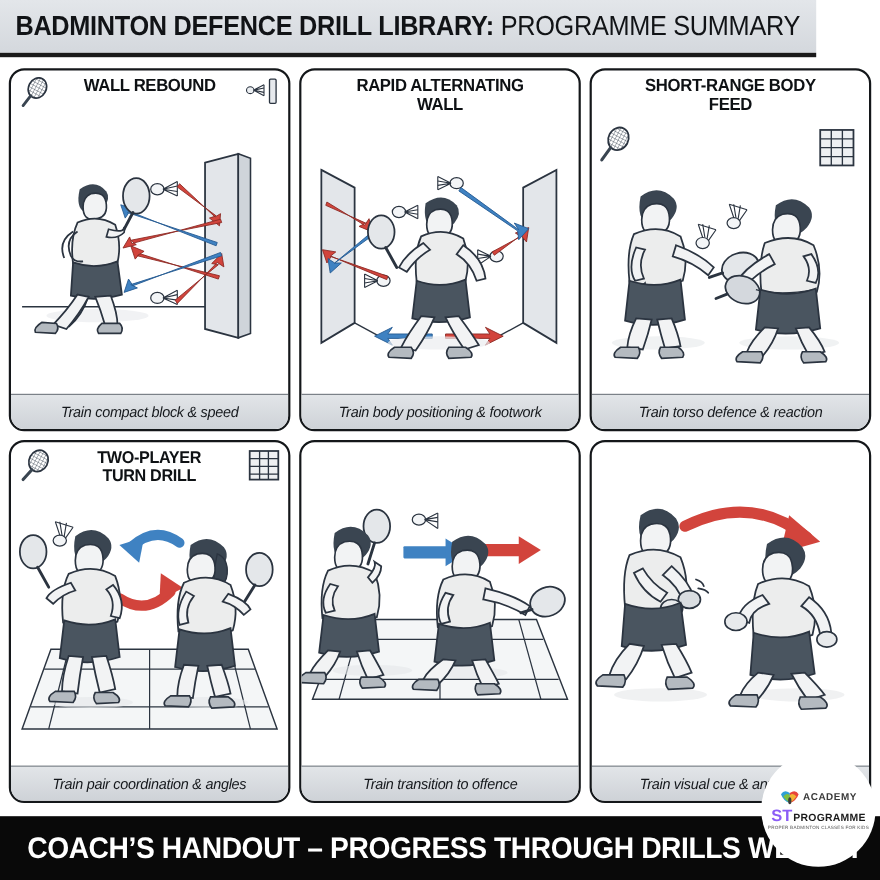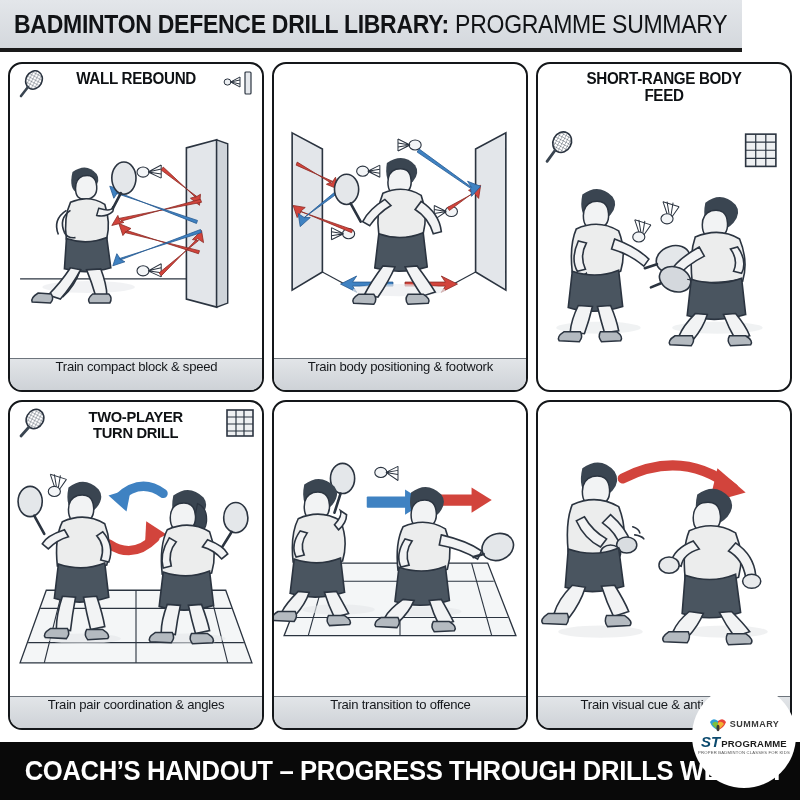--- a/index.html
+++ b/index.html
@@ -83,21 +83,21 @@
     flex: 1;
     overflow: hidden;
   }
   .card-art svg { display: block; width: 100%; height: 100%; }
 
   .card-caption {
     height: 32px;
     flex: 0 0 32px;
     background: linear-gradient(180deg,#e2e5e8 0%,#ced2d7 100%);
     border-top: 1.5px solid #6d747c;
-    display: flex; justify-content: center;
+    display: flex; align-items: center; justify-content: center; font-style: italic;
   }
   .caption-text {
     font-size: 13.5px;
     color: #15181c;
     letter-spacing: -0.25px;
     white-space: nowrap;
     transform: scaleX(0.97);
   }
 
   
@@ -132,21 +132,21 @@
   .logo-inner { text-align: center; line-height: 1; }
   .logo-row1 { display: flex; align-items: center; justify-content: center; gap: 2px; }
   .logo-academy {
     font-size: 9px; font-weight: 700; color: #3a3a3a;
     letter-spacing: 0.5px;
   }
   .logo-row2 {
     display: flex; align-items: baseline; justify-content: center;
     gap: 1px; margin-top: 1px;
   }
-  .logo-st { font-size: 15px; font-weight: 700; color: #0c4a6e; font-style: italic; }
+  .logo-st { font-size: 15px; font-weight: 700; color: #8b5cf6; }
   .logo-bad { font-size: 9.5px; font-weight: 700; color: #1b1b1b; letter-spacing: 0.2px; }
   .logo-tag {
     font-size: 4.2px; color: #555; margin-top: 2px; letter-spacing: 0.2px;
   }
 </style>
 </head>
 <body>
 
 <div id="page">
 
@@ -234,20 +234,23 @@
             <path d="M82 183 q-6 5 -3 9 l20 0 q3 -5 -1 -9 Z" fill="#b4bac0" stroke="#2b3440" stroke-width="1.5"></path>
           </g>
         </svg>
       </div>
       <div class="card-caption">
         <span class="caption-text">Train compact block &amp; speed</span>
       </div>
     </div>
 
     <div class="card">
+      <div class="card-head">
+        <div class="card-title"><span>RAPID ALTERNATING WALL</span></div>
+      </div>
       <div class="card-art">
         <svg viewBox="0 0 250 235" preserveAspectRatio="xMidYMid meet">
 
           <polygon points="18,40 48,56 48,178 18,196" fill="#e3e6ea" stroke="#2b3440" stroke-width="1.6"></polygon>
           <line x1="48" y1="178" x2="70" y2="190" stroke="#2b3440" stroke-width="1.2"></line>
 
           <polygon points="200,56 230,40 230,196 200,178" fill="#e3e6ea" stroke="#2b3440" stroke-width="1.6"></polygon>
           <line x1="200" y1="178" x2="178" y2="190" stroke="#2b3440" stroke-width="1.2"></line>
 
           <g>
@@ -384,20 +387,23 @@
             <path d="M198 116 q10 14 4 26 l-8 -2 q5 -11 -3 -22 Z" fill="#f2f3f4" stroke="#2b3440" stroke-width="1.6"></path>
             <path d="M148 148 q22 6 52 0" fill="none" stroke="#2b3440" stroke-width="1.2"></path>
 
             <path d="M152 148 q26 8 50 -1 l4 36 q-30 9 -58 1 Z" fill="#4a5560" stroke="#2b3440" stroke-width="1.6"></path>
             <path d="M156 182 q-12 12 -16 22 l14 4 q10 -12 14 -25 Z" fill="#f2f3f4" stroke="#2b3440" stroke-width="1.6"></path>
             <path d="M196 182 q10 12 14 22 l-14 4 q-7 -12 -12 -25 Z" fill="#f2f3f4" stroke="#2b3440" stroke-width="1.6"></path>
             <path d="M136 204 q-8 5 -5 9 l21 1 q4 -5 1 -10 Z" fill="#b4bac0" stroke="#2b3440" stroke-width="1.5"></path>
             <path d="M206 204 q8 5 5 9 l-20 1 q-4 -5 -1 -10 Z" fill="#b4bac0" stroke="#2b3440" stroke-width="1.5"></path>
           </g>
         </svg>
+      </div>
+      <div class="card-caption">
+        <span class="caption-text">Train torso defence &amp; reaction</span>
       </div>
     </div>
 
     <div class="card two-line">
       <div class="card-head">
         <svg class="corner-icon corner-tl" width="32" height="32" viewBox="0 0 32 32">
           <defs>
               <pattern id="mesh4" width="3" height="3" patternUnits="userSpaceOnUse">
             <path d="M0 0 L0 3 M0 0 L3 0" stroke="#3a4551" stroke-width="0.7" fill="none"></path>
           </pattern>
@@ -605,21 +611,21 @@
   <div class="logo-badge">
     <div class="logo-inner">
       <div class="logo-row1">
         <svg width="19" height="17" viewBox="0 0 19 17">
           <path d="M9 14 Q3 12 1 6 Q4 1 9 5 Z" fill="#2f9fd6"></path>
           <path d="M9 14 Q15 12 17 6 Q14 1 9 5 Z" fill="#e8443a"></path>
           <path d="M9 14 Q5 11 3 8 Q6 4 9 7 Z" fill="#7dbf3f"></path>
           <path d="M9 14 Q13 11 15 8 Q12 4 9 7 Z" fill="#f2b233"></path>
           <ellipse cx="9" cy="12" rx="1.5" ry="3.2" fill="#3a3a3a"></ellipse>
         </svg>
-        <span class="logo-academy">SUMMARY</span>
+        <span class="logo-academy">ACADEMY</span>
       </div>
       <div class="logo-row2">
         <span class="logo-st">ST</span>
         <span class="logo-bad">PROGRAMME</span>
       </div>
       <div class="logo-tag">PROPER BADMINTON CLASSES FOR KIDS</div>
     </div>
   </div>
 
 </div>

